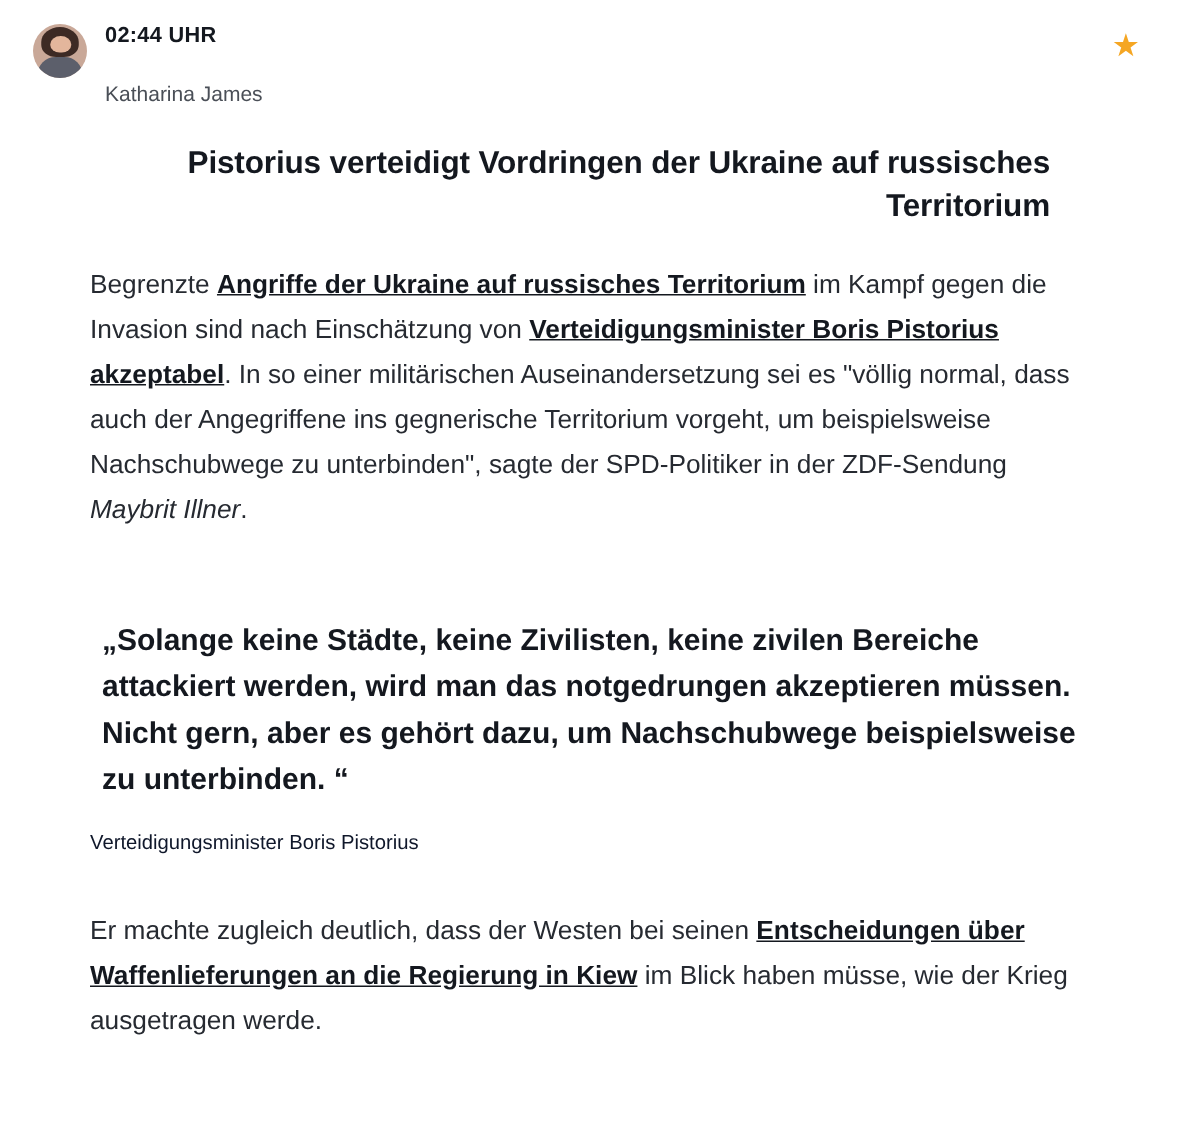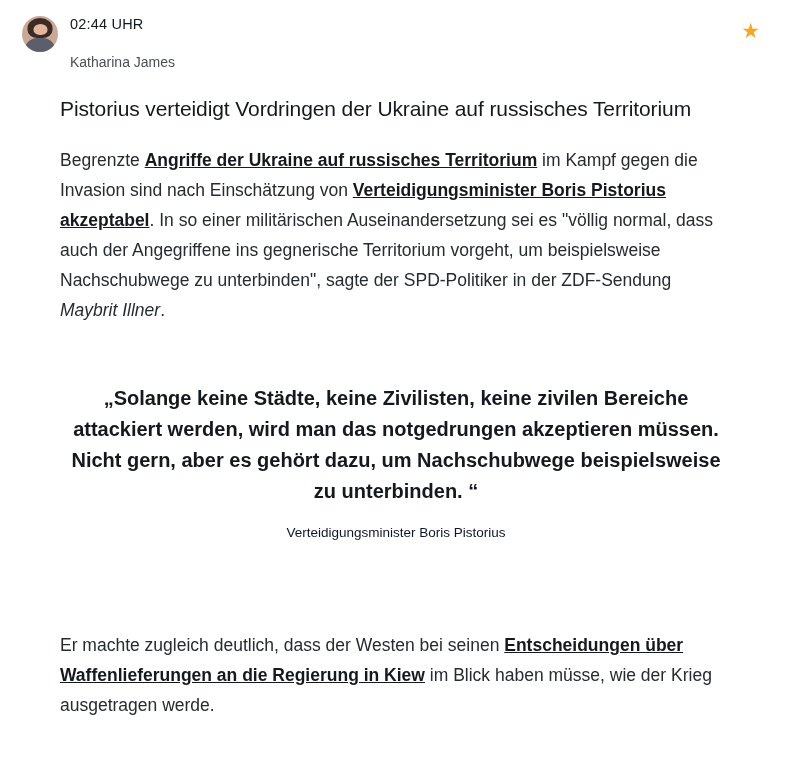--- a/index.html
+++ b/index.html
@@ -79,21 +79,21 @@
     height: 14px;
     background: #5c5f6b;
     border-radius: 12px 12px 0 0;
   }
   .header-text {
     margin-left: 12px;
     padding-top: 1px;
   }
   .timestamp {
     font-size: 14.5px;
-    font-weight: normal;
+    font-weight: bold;
     letter-spacing: 0.2px;
     color: #14181f;
     line-height: 18px;
   }
   .author {
     font-size: 14px;
     color: #4a4f57;
     line-height: 20px;
     margin-top: 19px;
   }
@@ -103,60 +103,60 @@
     top: 6px;
     font-size: 21px;
     color: #f5a623;
     line-height: 1;
     cursor: pointer;
   }
 
   
   .headline {
     font-size: 21px;
-    font-weight: normal;
+    font-weight: bold;
     line-height: 29px;
     color: #14181f;
     margin: 22px 0 0 38px;
     max-width: 640px;
     letter-spacing: -0.1px;
+    text-align: right;
   }
 
   
   .body-block {
     margin: 22px 0 0 38px;
     max-width: 672px;
     font-size: 17.5px;
     line-height: 30px;
     color: #262a31;
   }
   .body-block b { font-weight: bold; color: #14181f; text-decoration: underline; }
   .body-block i { font-style: italic; }
 
   
   .quote-wrap {
     margin: 58px 0 0 38px;
     max-width: 672px;
-    text-align: center;
   }
   .quote-text {
     font-size: 20px;
     font-weight: bold;
     line-height: 31px;
     color: #14181f;
     padding: 0 8px;
   }
   .quote-source {
     margin-top: 18px;
     font-size: 13.5px;
     color: #0f172a;
   }
 
   .body-block.second {
-    margin-top: 90px;
+    margin-top: 36px;
   }
 </style>
 </head>
 <body>
 
 <div class="article">
 
   <div class="header">
     <div class="avatar">
       <div class="face"></div>

